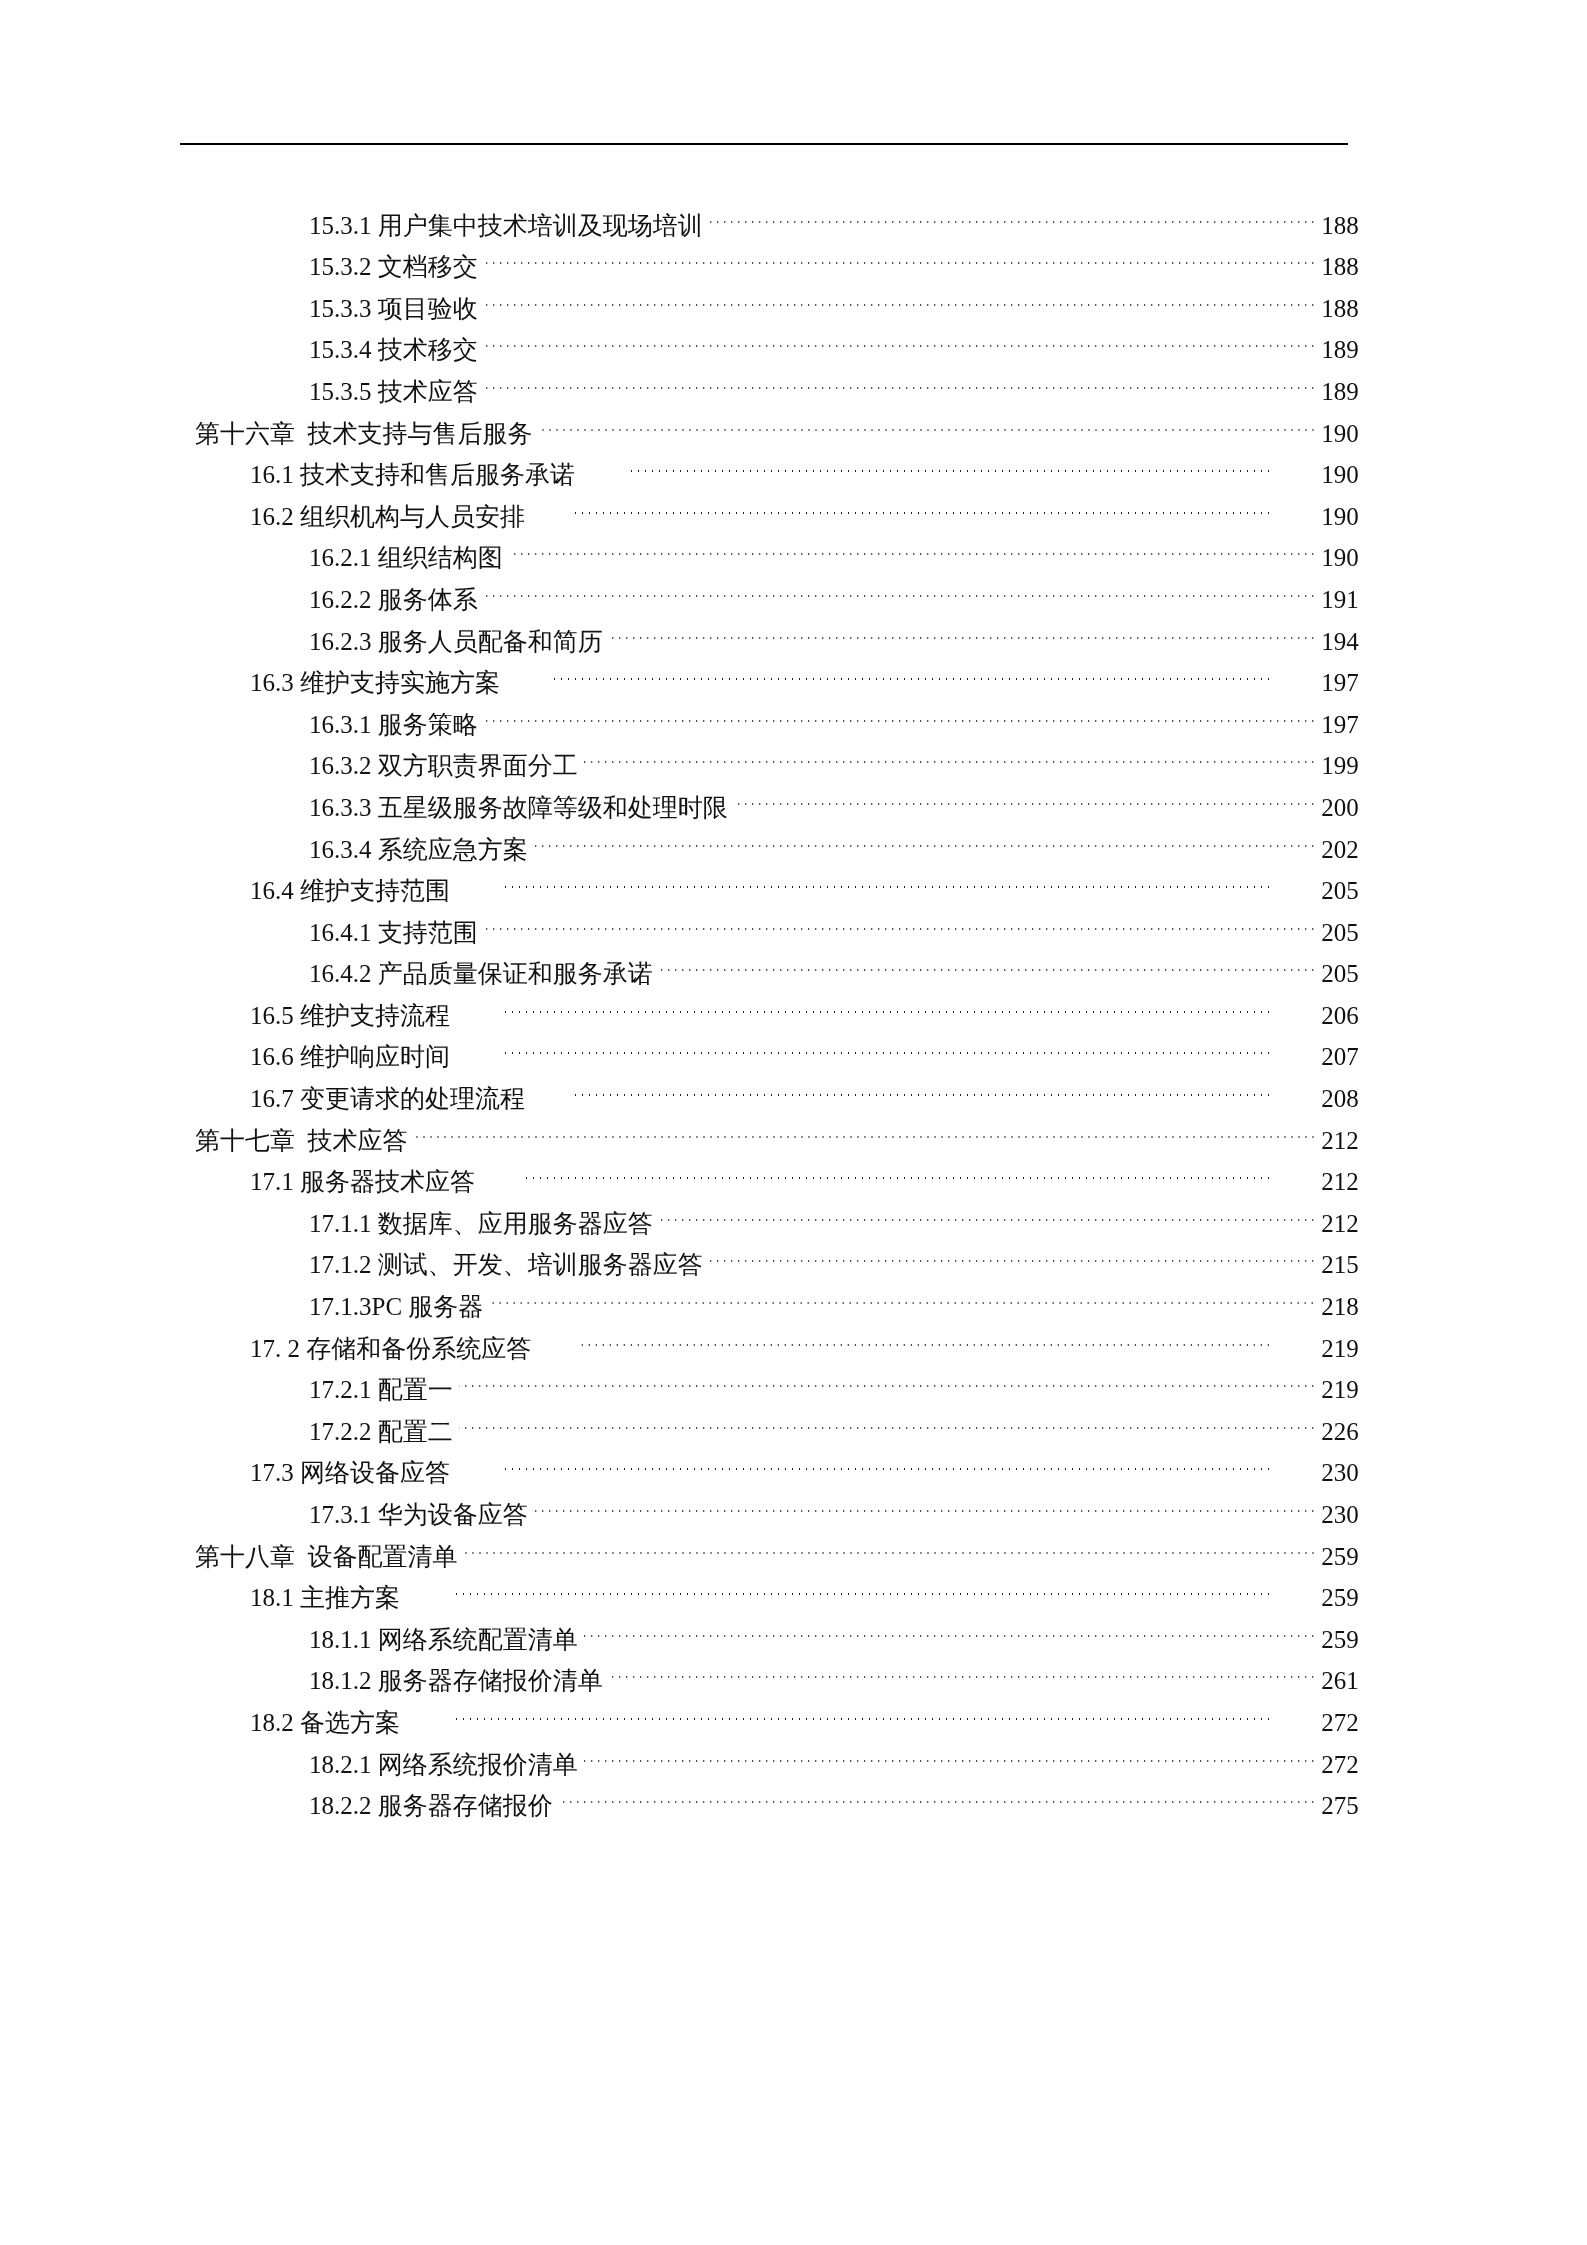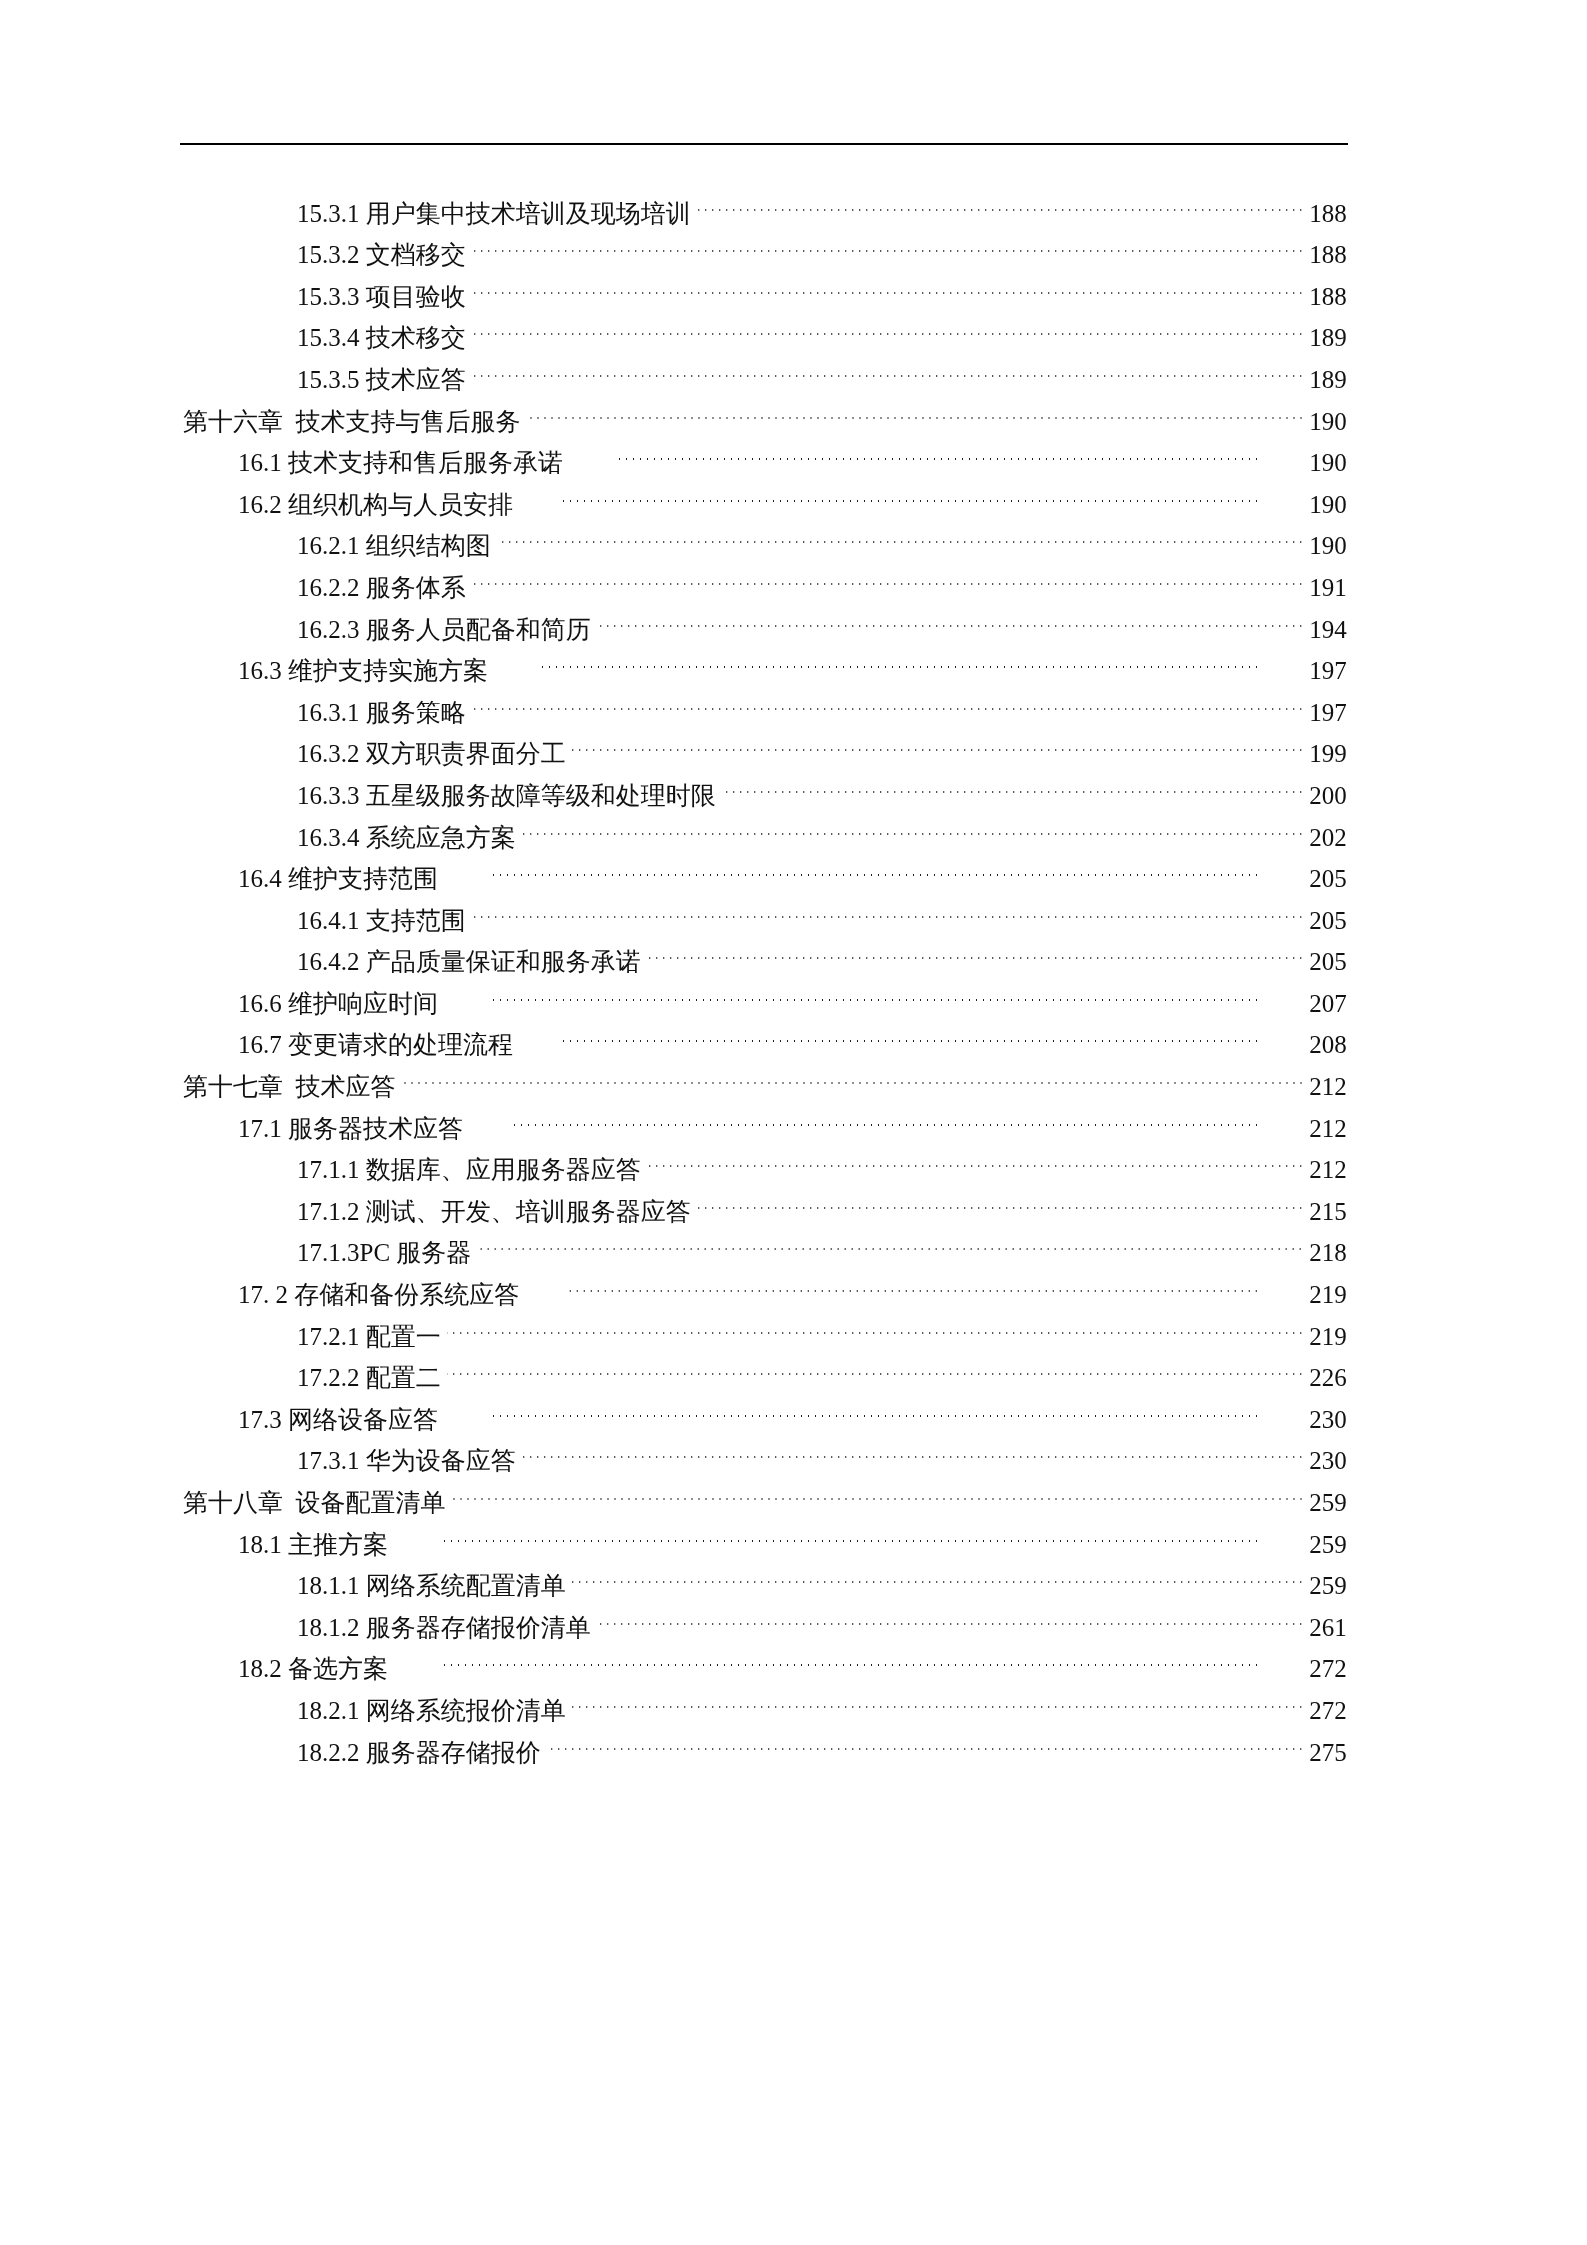--- a/index.html
+++ b/index.html
@@ -21,21 +21,21 @@
     top: 143px;
     width: 1168px;
     height: 2px;
     background: #000000;
   }
   .toc {
     position: absolute;
     left: 180px;
     top: 180px;
     width: 1168px;
-    margin: 0;
+    margin: 12px;
     padding: 0;
     list-style: none;
   }
   .toc-row {
     display: flex;
     align-items: baseline;
     height: 41.6px;
     line-height: 41.6px;
     font-size: 25px;
     white-space: nowrap;
@@ -168,20 +168,25 @@
     <span class="toc-title"><span>16.4.1</span> <span>支持范围</span></span>
     <span class="toc-leader"></span>
     <span class="toc-page">205</span>
   </li>
     <li class="toc-row level-3">
     <span class="toc-title"><span>16.4.2</span> <span>产品质量保证和服务承诺</span></span>
     <span class="toc-leader"></span>
     <span class="toc-page">205</span>
   </li>
     <li class="toc-row level-2">
+    <span class="toc-title"><span>16.5</span> <span> 维护支持流程</span></span>
+    <span class="toc-leader"></span>
+    <span class="toc-page">206</span>
+  </li>
+    <li class="toc-row level-2">
     <span class="toc-title"><span>16.6</span> <span> 维护响应时间</span></span>
     <span class="toc-leader"></span>
     <span class="toc-page">207</span>
   </li>
     <li class="toc-row level-2">
     <span class="toc-title"><span>16.7</span> <span> 变更请求的处理流程</span></span>
     <span class="toc-leader"></span>
     <span class="toc-page">208</span>
   </li>
     <li class="toc-row level-1">

